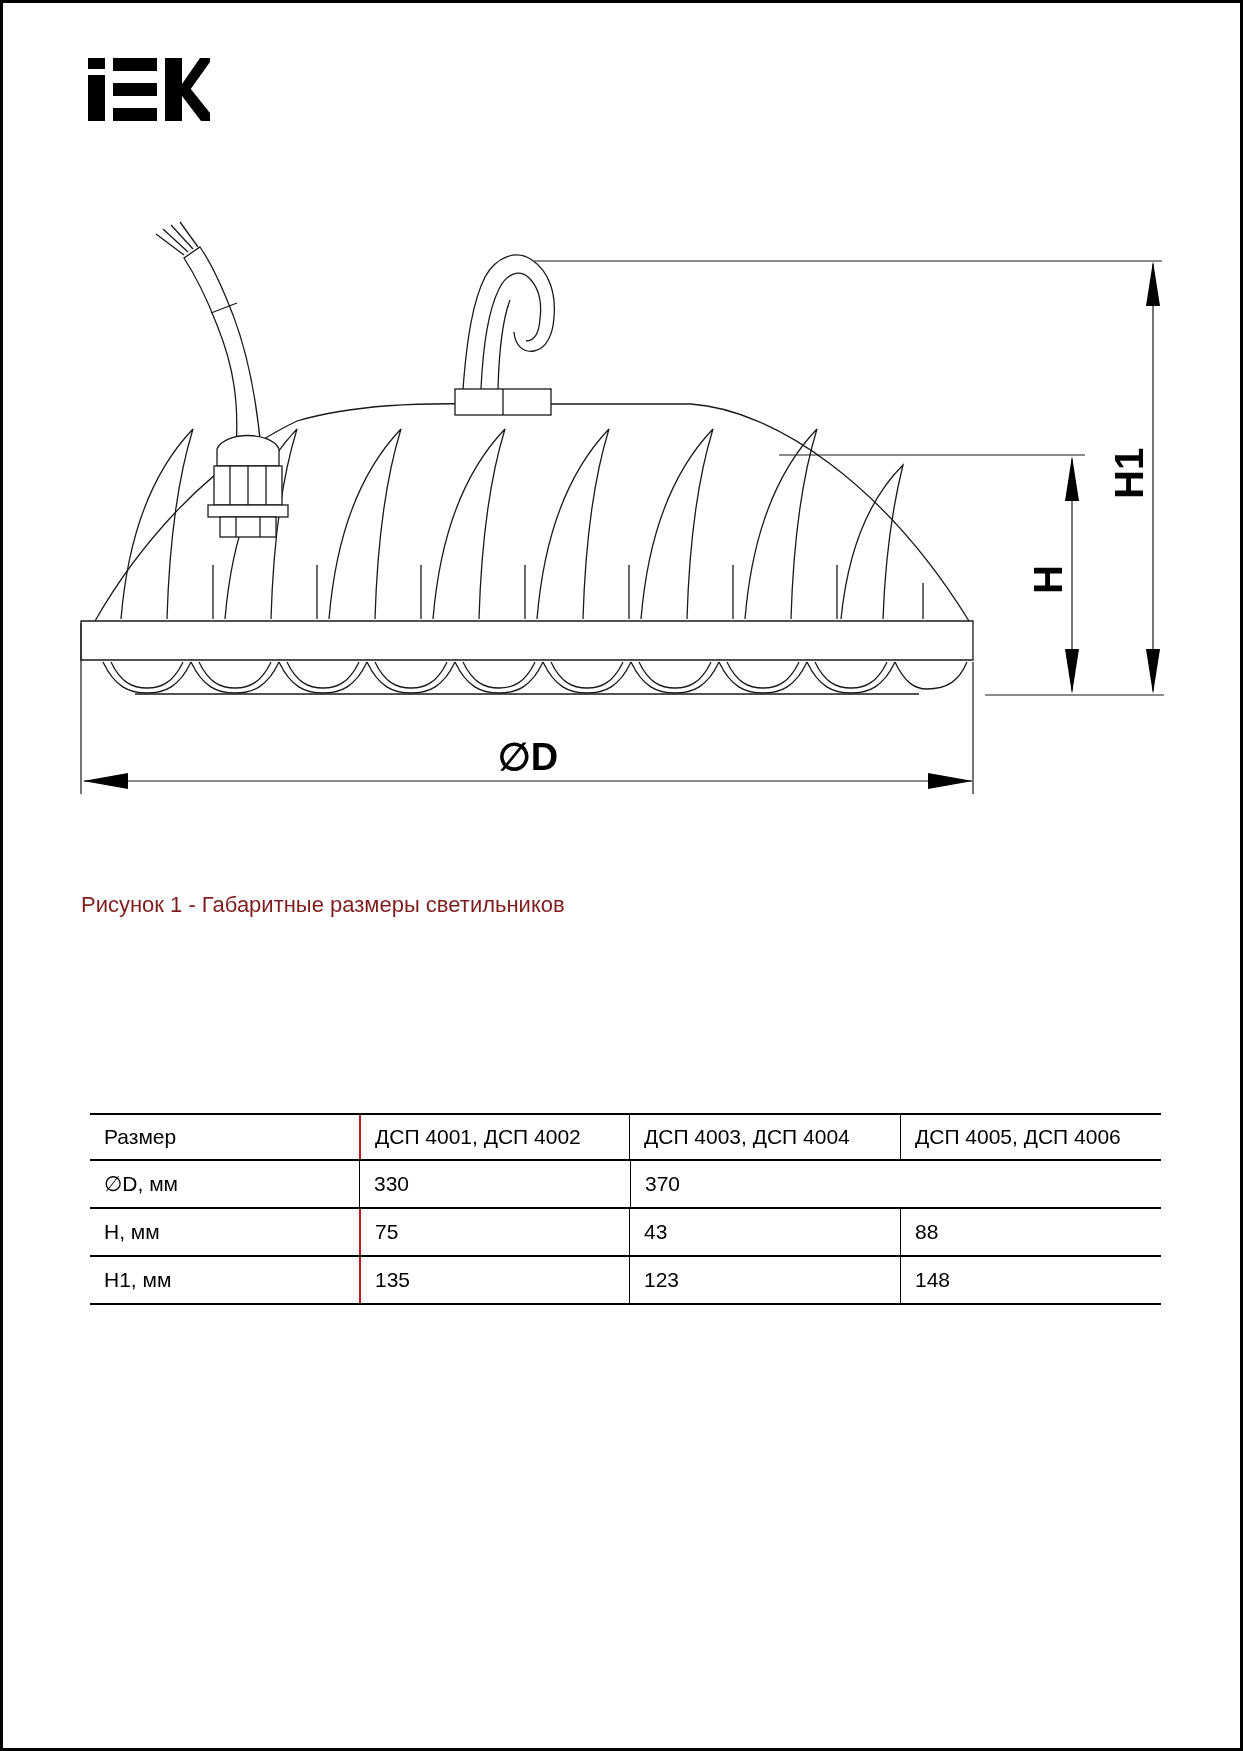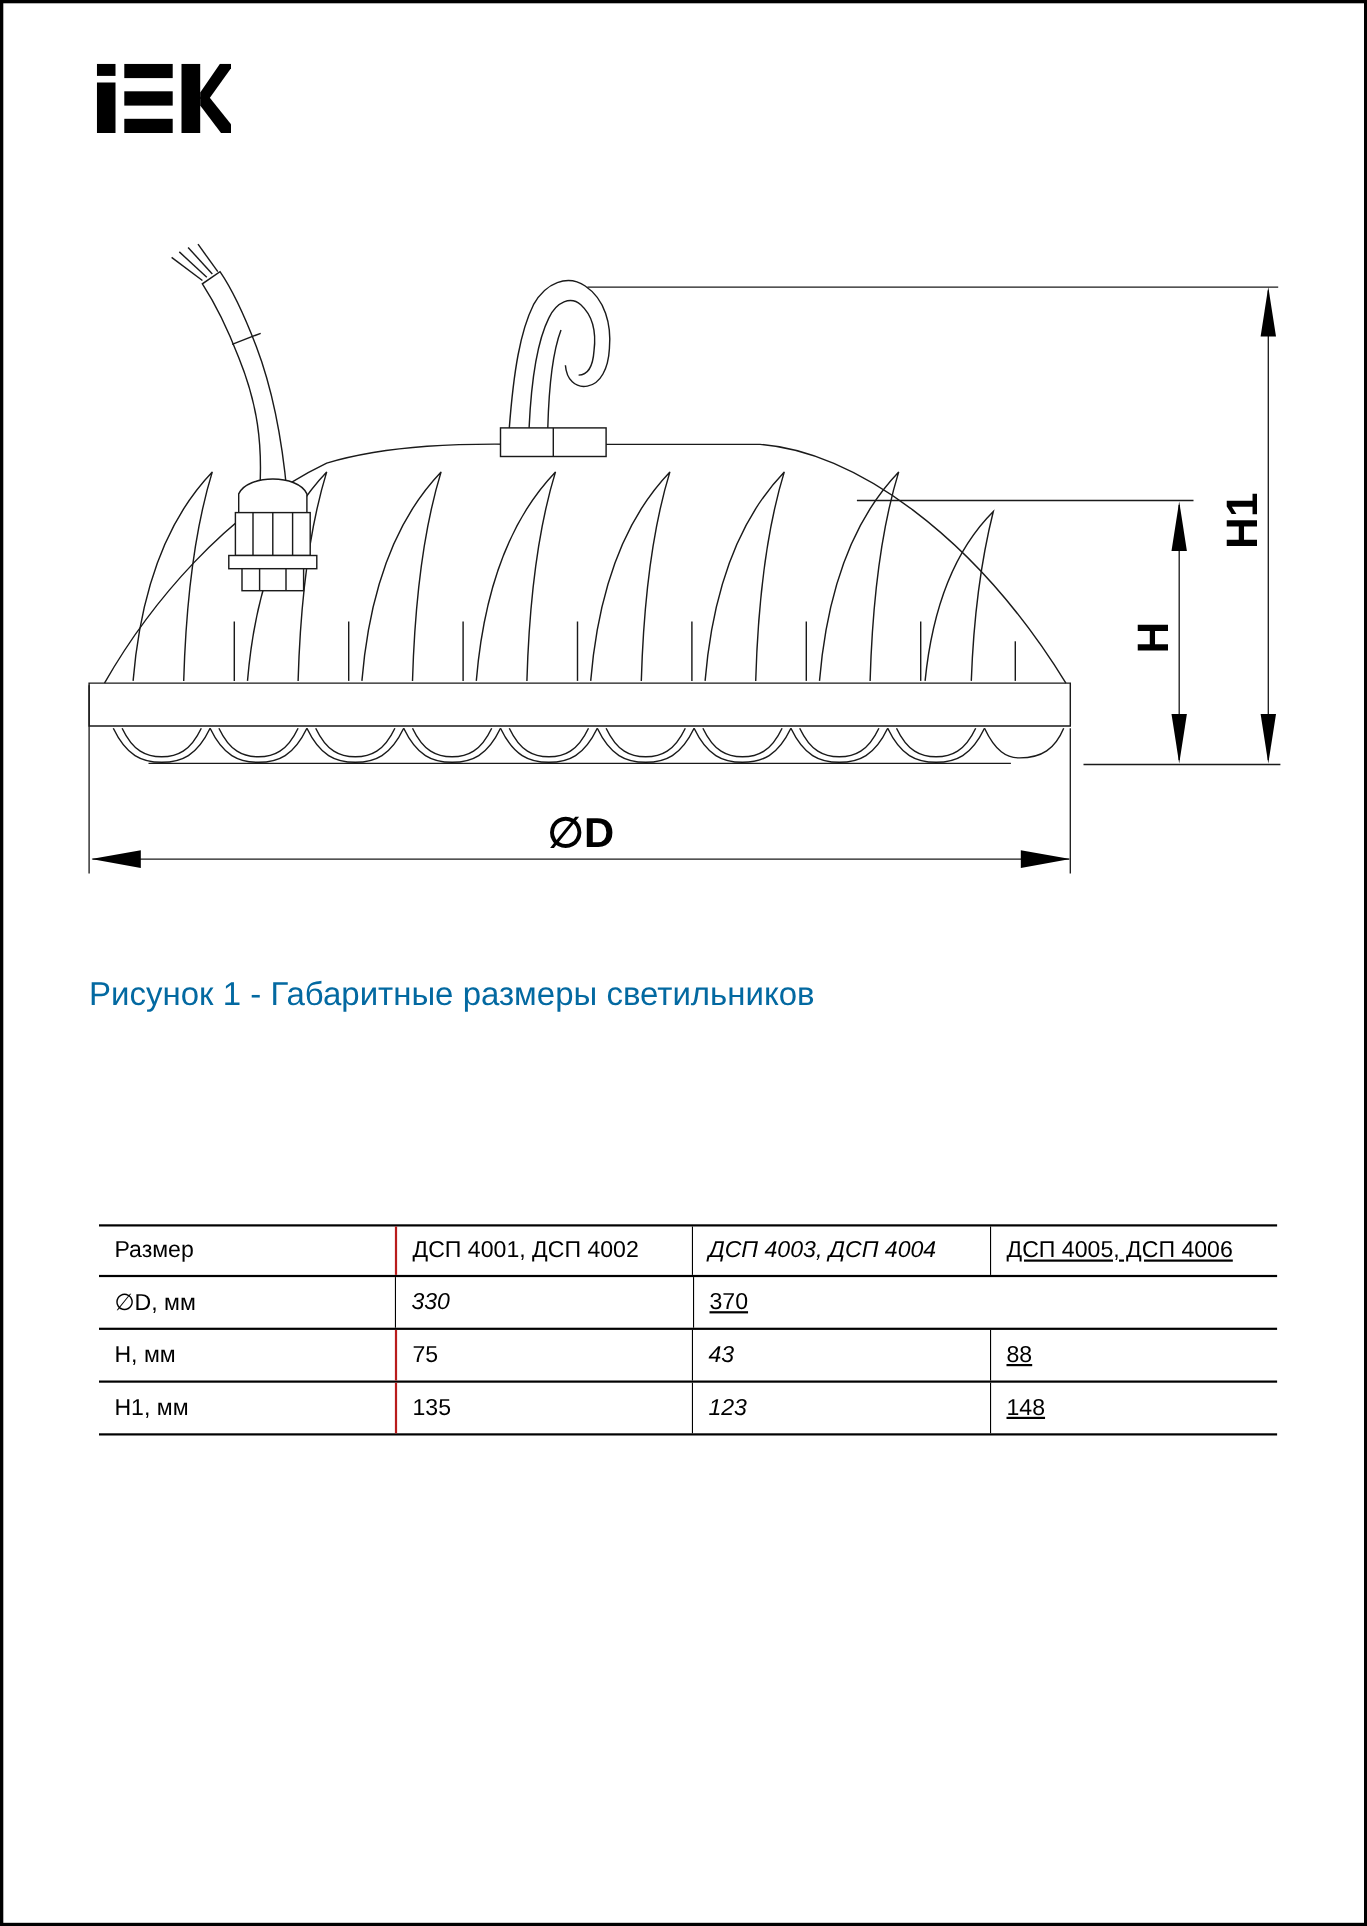--- a/index.html
+++ b/index.html
@@ -15,38 +15,38 @@
   }
   .logo-svg{position:absolute;left:85px;top:55px;}
   .drawing-svg{position:absolute;left:0;top:0;width:1243px;height:1751px;}
   .drawing-svg text{
     font-family:"Liberation Sans", sans-serif;
     font-weight:bold;
     fill:#000;
   }
   .caption{
     position:absolute;left:78px;top:889px;
-    font-size:30px;line-height:26px;color:#0369a1;
+    font-size:22px;line-height:26px;color:#7f1d1d;
   }
   .tbl{
     position:absolute;left:87px;top:1110px;width:1071px;
     font-size:21px;color:#000;
     border-top:2px solid #000;
   }
   .tr{display:flex;height:46px;border-bottom:2px solid #000;}
   .tr.head{height:44px;}
   .td{
     box-sizing:border-box;height:100%;
     display:flex;align-items:center;
     padding-left:14px;
   }
   .c1{width:269px;}
   .c2{width:270px;border-left:2px solid #b91c1c;}
-  .c3{width:271px;border-left:1px solid #000;font-style:italic;}
-  .c4{flex:1;border-left:1px solid #000;text-decoration:underline;}
+  .c3{width:271px;border-left:1px solid #000;}
+  .c4{flex:1;border-left:1px solid #000;}
 </style>
 </head>
 <body>
 
 <div class="page">
 
   <svg class="logo-svg" width="122" height="63" viewBox="0 0 122 63" role="img" aria-label="IEK">
     <g fill="#000">
       <rect x="0" y="0" width="17" height="11"></rect>
       <rect x="0" y="17" width="17" height="46"></rect>

